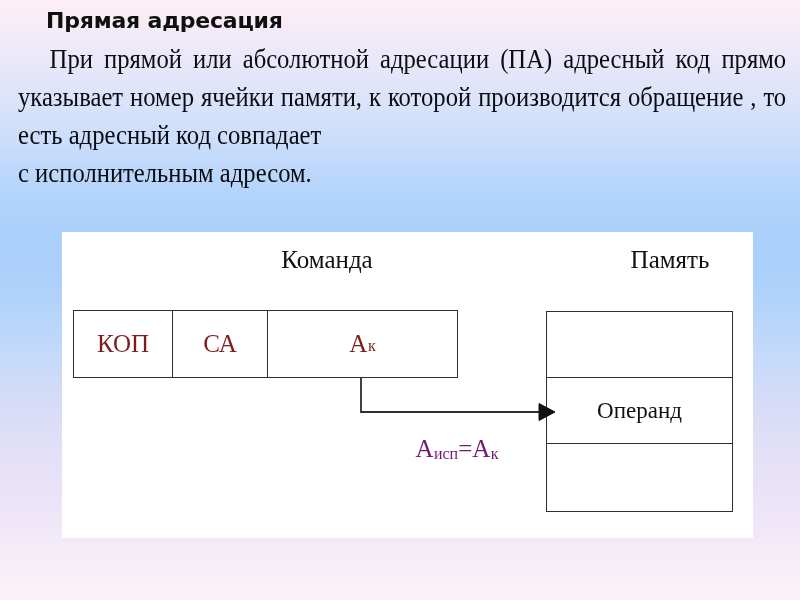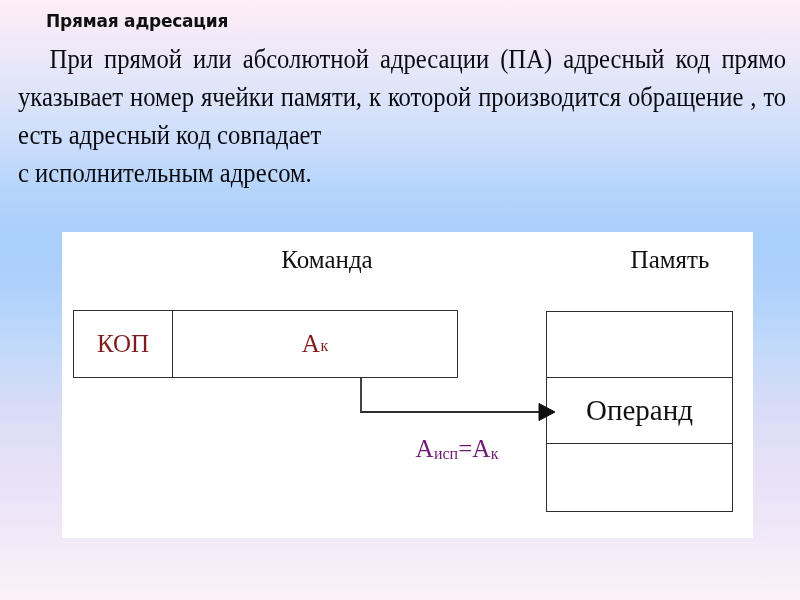--- a/index.html
+++ b/index.html
@@ -38,21 +38,21 @@
   
   #text-block {
     position: absolute;
     left: 18px;
     top: 4px;
     width: 768px;
   }
   .slide-title {
     font-family: "DejaVu Sans", "Liberation Sans", sans-serif;
     font-weight: bold;
-    font-size: 17px;
+    font-size: 22px;
     color: #101010;
     margin: 0 0 2px 28px;
     letter-spacing: -0.2px;
     line-height: 34px;
     white-space: nowrap;
   }
   .body-text {
     font-family: "Liberation Serif", "DejaVu Serif", serif;
     font-size: 26.5px;
     color: #0b0b12;
@@ -144,21 +144,21 @@
     box-sizing: border-box;
     background: #ffffff;
   }
   .mem-row {
     height: 66px;
     box-sizing: border-box;
     display: flex;
     align-items: center;
     justify-content: center;
     font-family: "Liberation Serif", "DejaVu Serif", serif;
-    font-size: 29px;
+    font-size: 23px;
     color: #111111;
   }
   #mem-row-1 { border-bottom: 1.6px solid #2e2e2e; }
   #mem-row-2 { border-bottom: 1.6px solid #2e2e2e; height: 66px; }
   #mem-row-3 { height: 65px; }
 
   
   #connector-svg {
     position: absolute;
     left: 0;
@@ -202,20 +202,23 @@
   <div id="diagram-panel">
 
     <div class="diagram-heading" id="heading-command">Команда</div>
 
     <div class="diagram-heading" id="heading-memory">Память</div>
 
     <div id="command-box">
       <div class="cmd-cell" id="cmd-cell-kop">
         <span>КОП</span>
       </div>
+      <div class="cmd-cell" id="cmd-cell-sa">
+        <span>СА</span>
+      </div>
       <div class="cmd-cell" id="cmd-cell-ak">
         <span>А</span>
           <span class="sub">к</span>
       </div>
     </div>
 
     <div id="memory-box">
       <div class="mem-row" id="mem-row-1">
         <span></span>
       </div>

